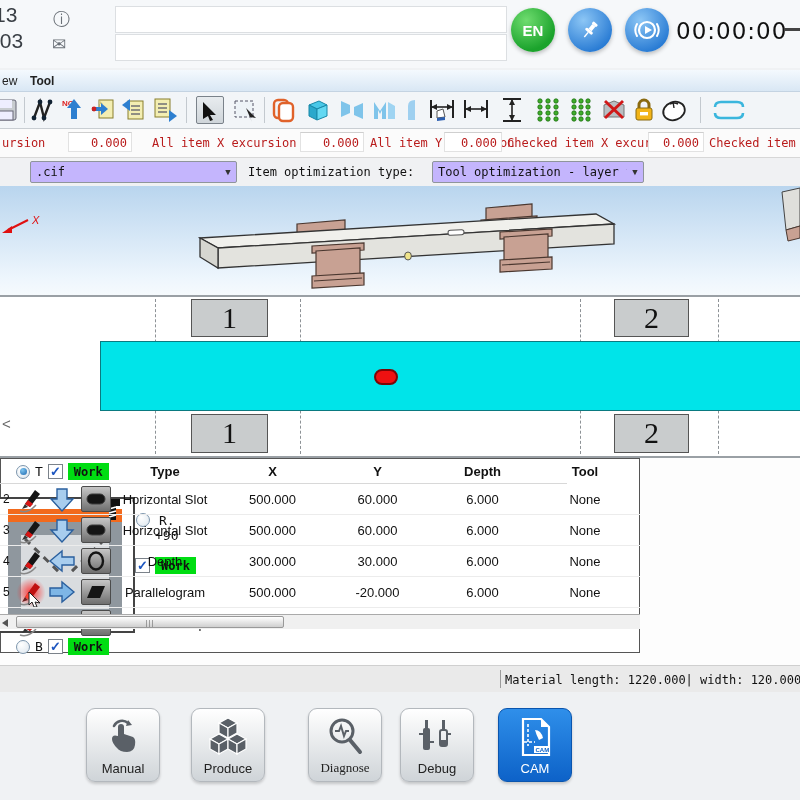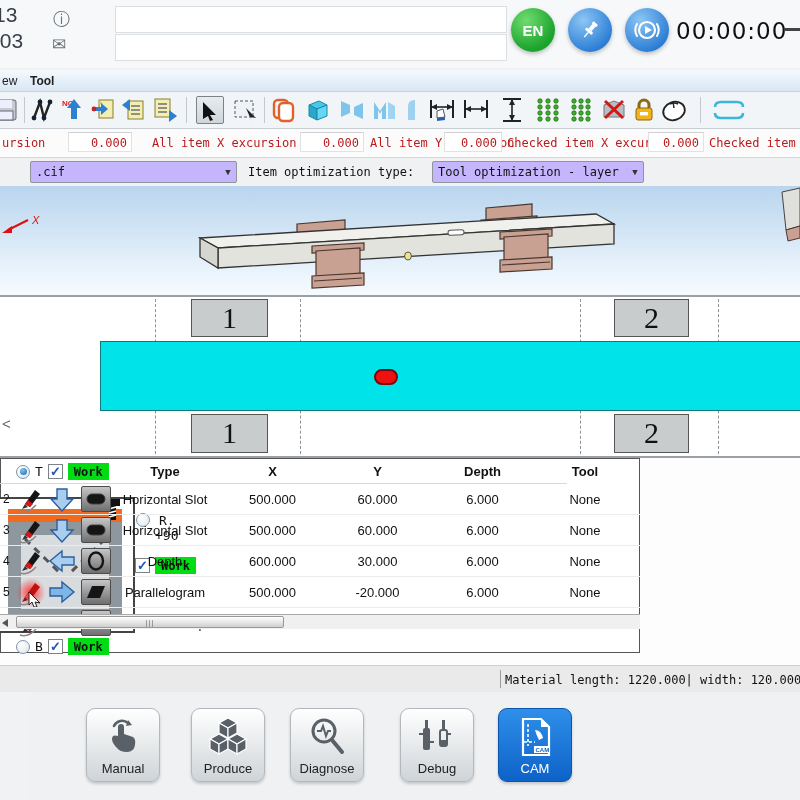--- a/index.html
+++ b/index.html
@@ -529,21 +529,21 @@
       <span class="arrwrap">
         <svg width="30" height="27" viewBox="0 0 30 27">
             <polygon points="3,13 15,3 15,9 27,9 27,17 15,17 15,23" fill="#a8cdee" stroke="#2a5f9e" stroke-width="1.4"></polygon>
           </svg></span>
       <span class="shapebtn">
         <svg width="20" height="20" viewBox="0 0 20 20">
             <ellipse cx="10" cy="10" rx="7" ry="8.5" fill="none" stroke="#151515" stroke-width="2.4"></ellipse>
           </svg>
         </span>
       <span class="ccell col-type">Depth</span>
-      <span class="ccell col-x">600.000</span>
+      <span class="ccell col-x">300.000</span>
       <span class="ccell col-y">30.000</span>
       <span class="ccell col-depth">6.000</span>
       <span class="ccell col-rigid">None</span>
     </div>
 
     <div class="abs trow" style="top:119px;">
       <span class="rownum">5</span>
       <span class="penwrap glow">
         <svg width="30" height="29" viewBox="0 0 30 29">
             <path d="M4 26 Q12 29 20 20" fill="none" stroke="#888" stroke-width="1.4"></path>
@@ -621,21 +621,21 @@
         <polygon points="11,18 20,23 11,28 2,23"></polygon>
           <polygon points="2,23 11,28 11,38 2,33"></polygon>
           <polygon points="20,23 11,28 11,38 20,33"></polygon>
         <polygon points="29,18 38,23 29,28 20,23"></polygon>
           <polygon points="20,23 29,28 29,38 20,33"></polygon>
           <polygon points="38,23 29,28 29,38 38,33"></polygon>
       </g>
     </svg>
     <div class="lbl">Produce</div>
   </div>
-  <div class="abs bigbtn" style="left:260px;">
+  <div class="abs bigbtn" style="left:278px;font-family:Liberation Serif, serif;">
     <svg width="40" height="40" viewBox="0 0 40 40">
       <circle cx="17" cy="15" r="11" fill="none" stroke="#5a6067" stroke-width="3"></circle>
       <line x1="25" y1="24" x2="35" y2="36" stroke="#5a6067" stroke-width="4" stroke-linecap="round"></line>
       <polyline points="10,15 14,15 16,10 19,20 21,15 24,15" fill="none" stroke="#5a6067" stroke-width="2"></polyline>
     </svg>
     <div class="lbl">Diagnose</div>
   </div>
   <div class="abs bigbtn active" style="left:468px;">
     <svg width="40" height="42" viewBox="0 0 40 42">
       <path d="M8 3 h18 l8 8 v28 h-26 z" fill="none" stroke="#fff" stroke-width="2.2"></path>

